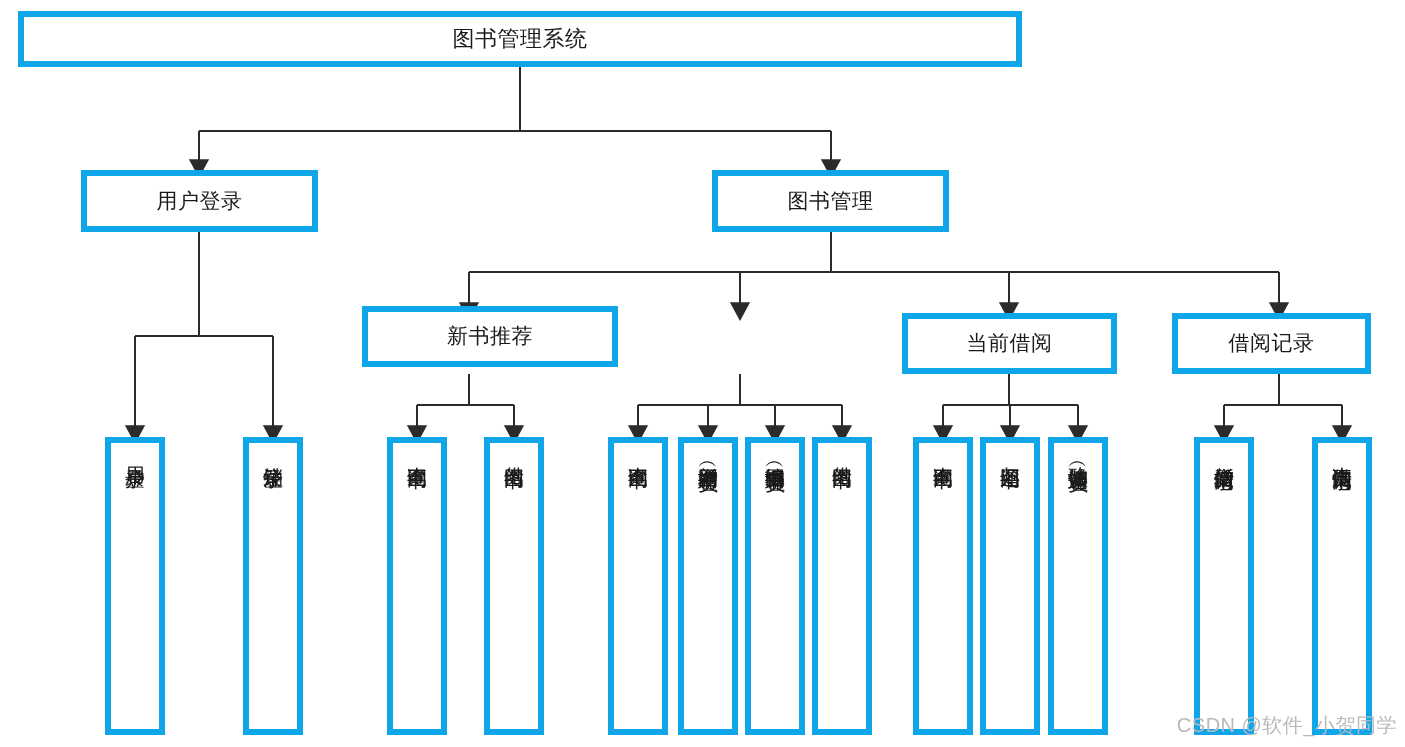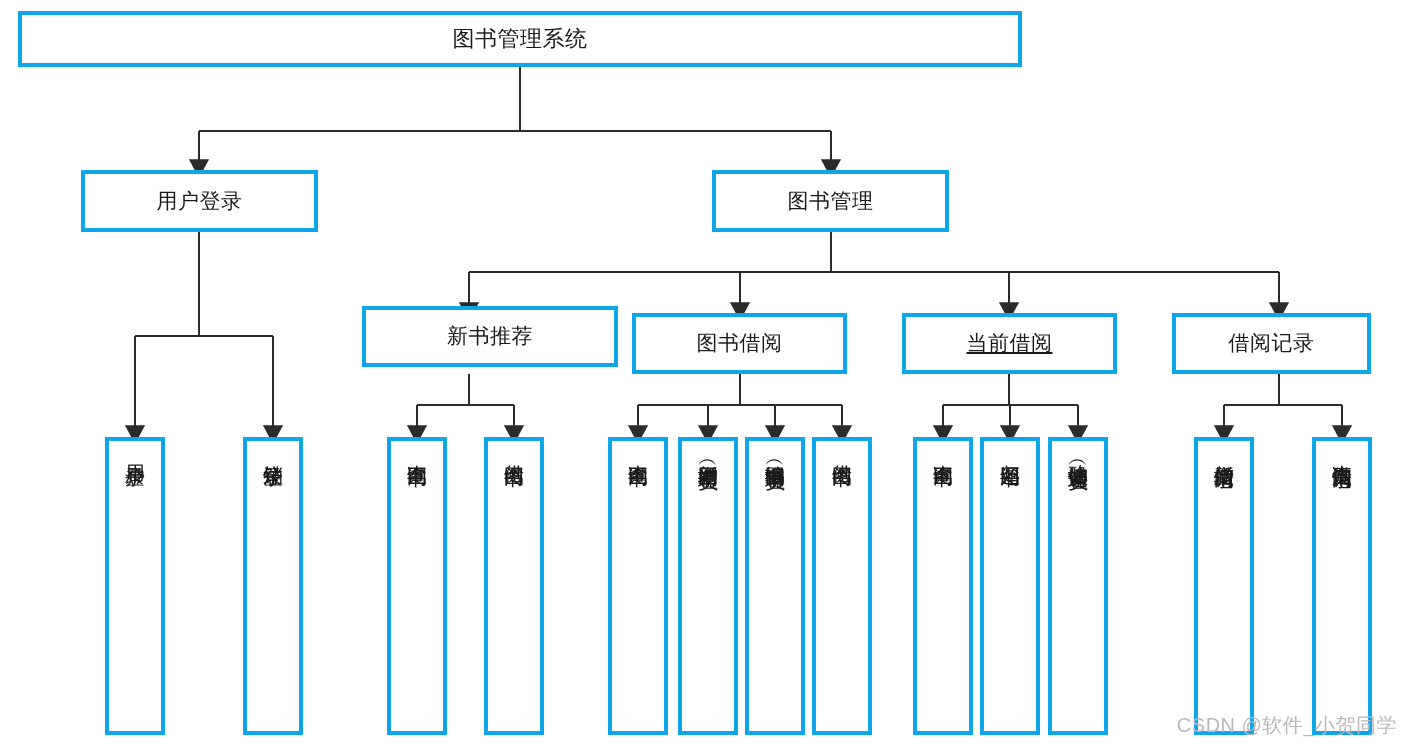--- a/index.html
+++ b/index.html
@@ -23,21 +23,21 @@
     left: 0;
     top: 0;
     width: 1405px;
     height: 747px;
     pointer-events: none;
   }
   .node {
     position: absolute;
     box-sizing: border-box;
     background: #ffffff;
-    border: 4px solid #0ea5e9;
+    border: 6px solid #0ea5e9;
     display: flex;
     align-items: center;
     justify-content: center;
     color: #1a1a1a;
   }
   .node-label {
     display: block;
     text-align: center;
     line-height: 1.18;
     letter-spacing: 0.5px;
@@ -134,24 +134,21 @@
   <div class="node horiz" style="left:81px; top:170px; width:237px; height:62px;">
     <span class="node-label">用户登录</span>
   </div>
   <div class="node horiz" style="left:712px; top:170px; width:237px; height:62px;">
     <span class="node-label">图书管理</span>
   </div>
 
   <div class="node horiz" style="left:362px; top:306px; width:256px; height:61px;">
     <span class="node-label">新书推荐</span>
   </div>
-  <div class="node horiz" style="left:632px; top:313px; width:215px; height:61px;">
-    <span class="node-label">图书借阅</span>
-  </div>
-  <div class="node horiz" style="left:902px; top:313px; width:215px; height:61px;text-decoration:underline;">
+  <div class="node horiz" style="left:902px; top:313px; width:215px; height:61px;">
     <span class="node-label">当前借阅</span>
   </div>
   <div class="node horiz" style="left:1172px; top:313px; width:199px; height:61px;">
     <span class="node-label">借阅记录</span>
   </div>
 
   <div class="node vert" style="left:105px; top:437px; width:60px; height:298px;">
     <span class="node-label">用户登录</span>
   </div>
   <div class="node vert" style="left:243px; top:437px; width:60px; height:298px;">

